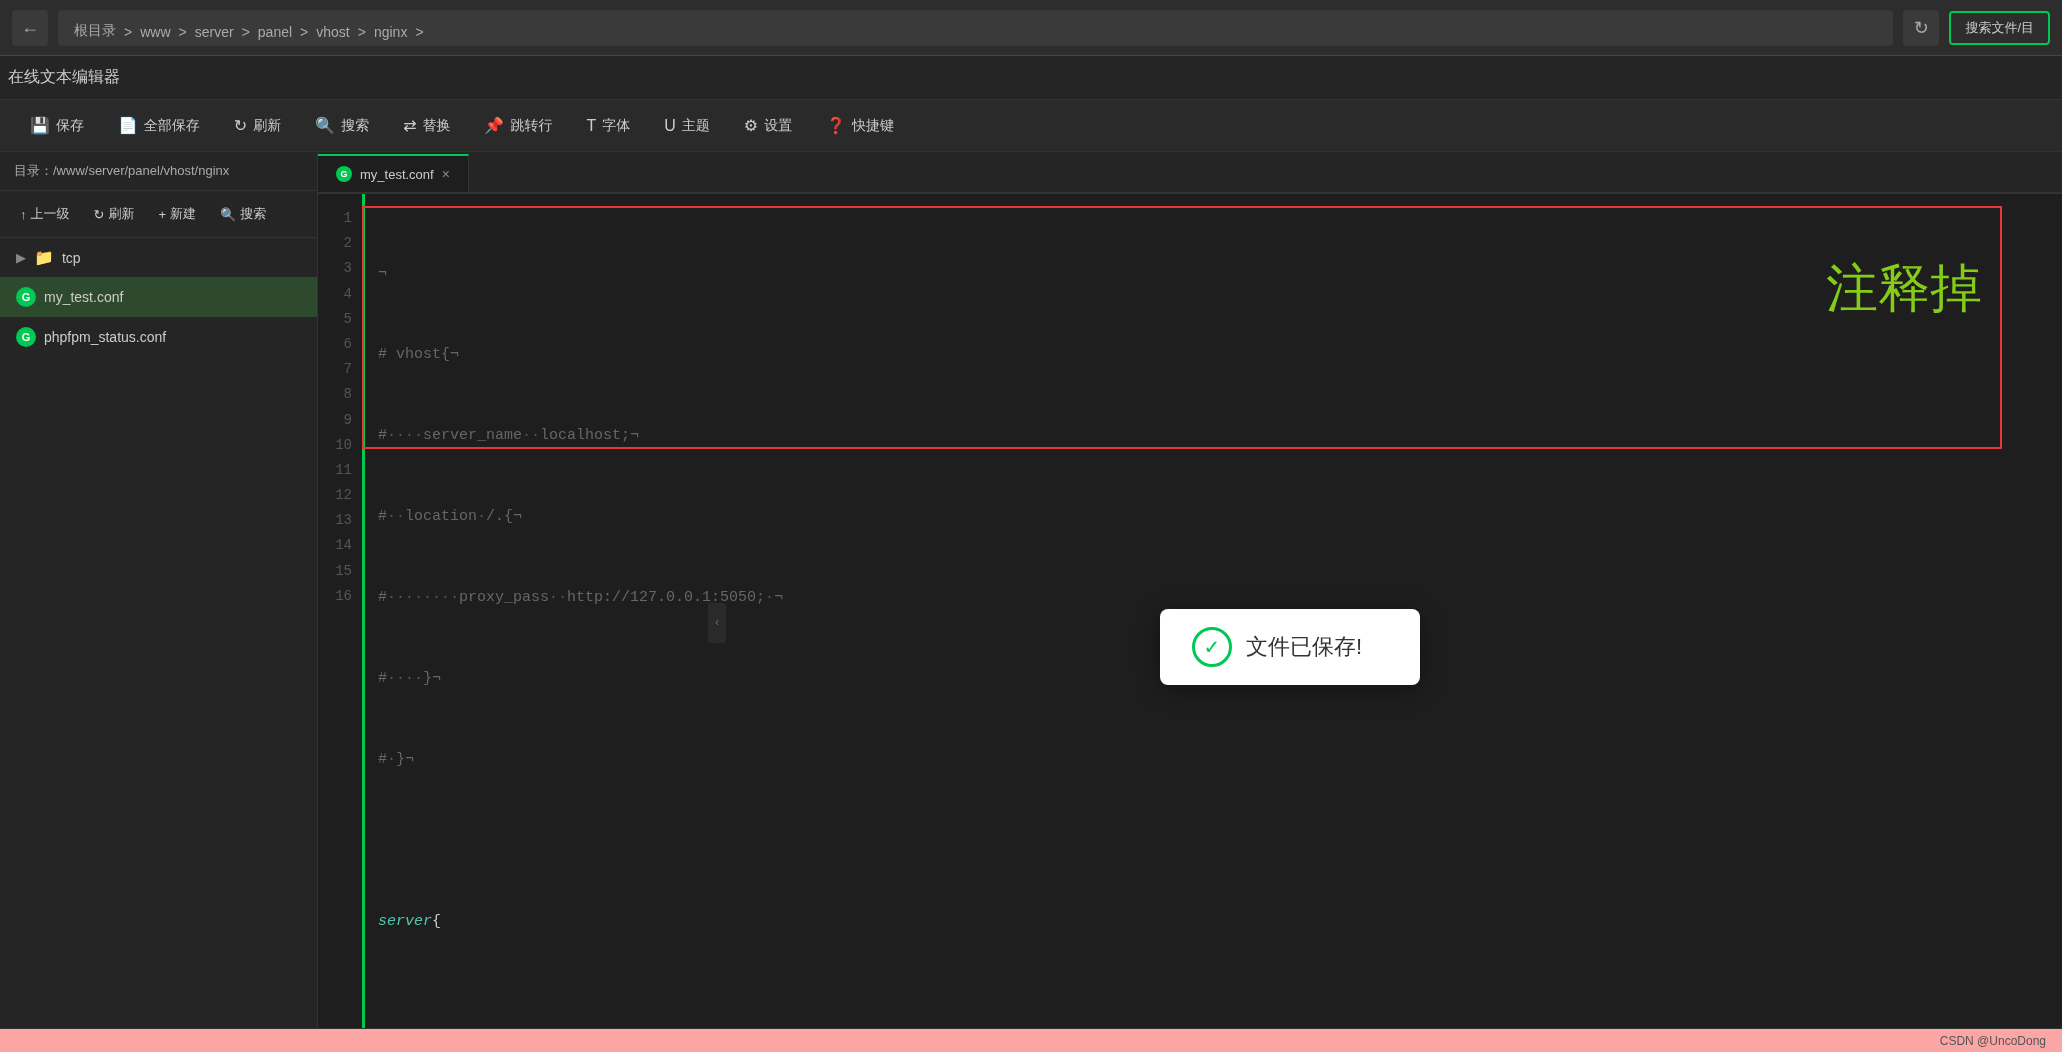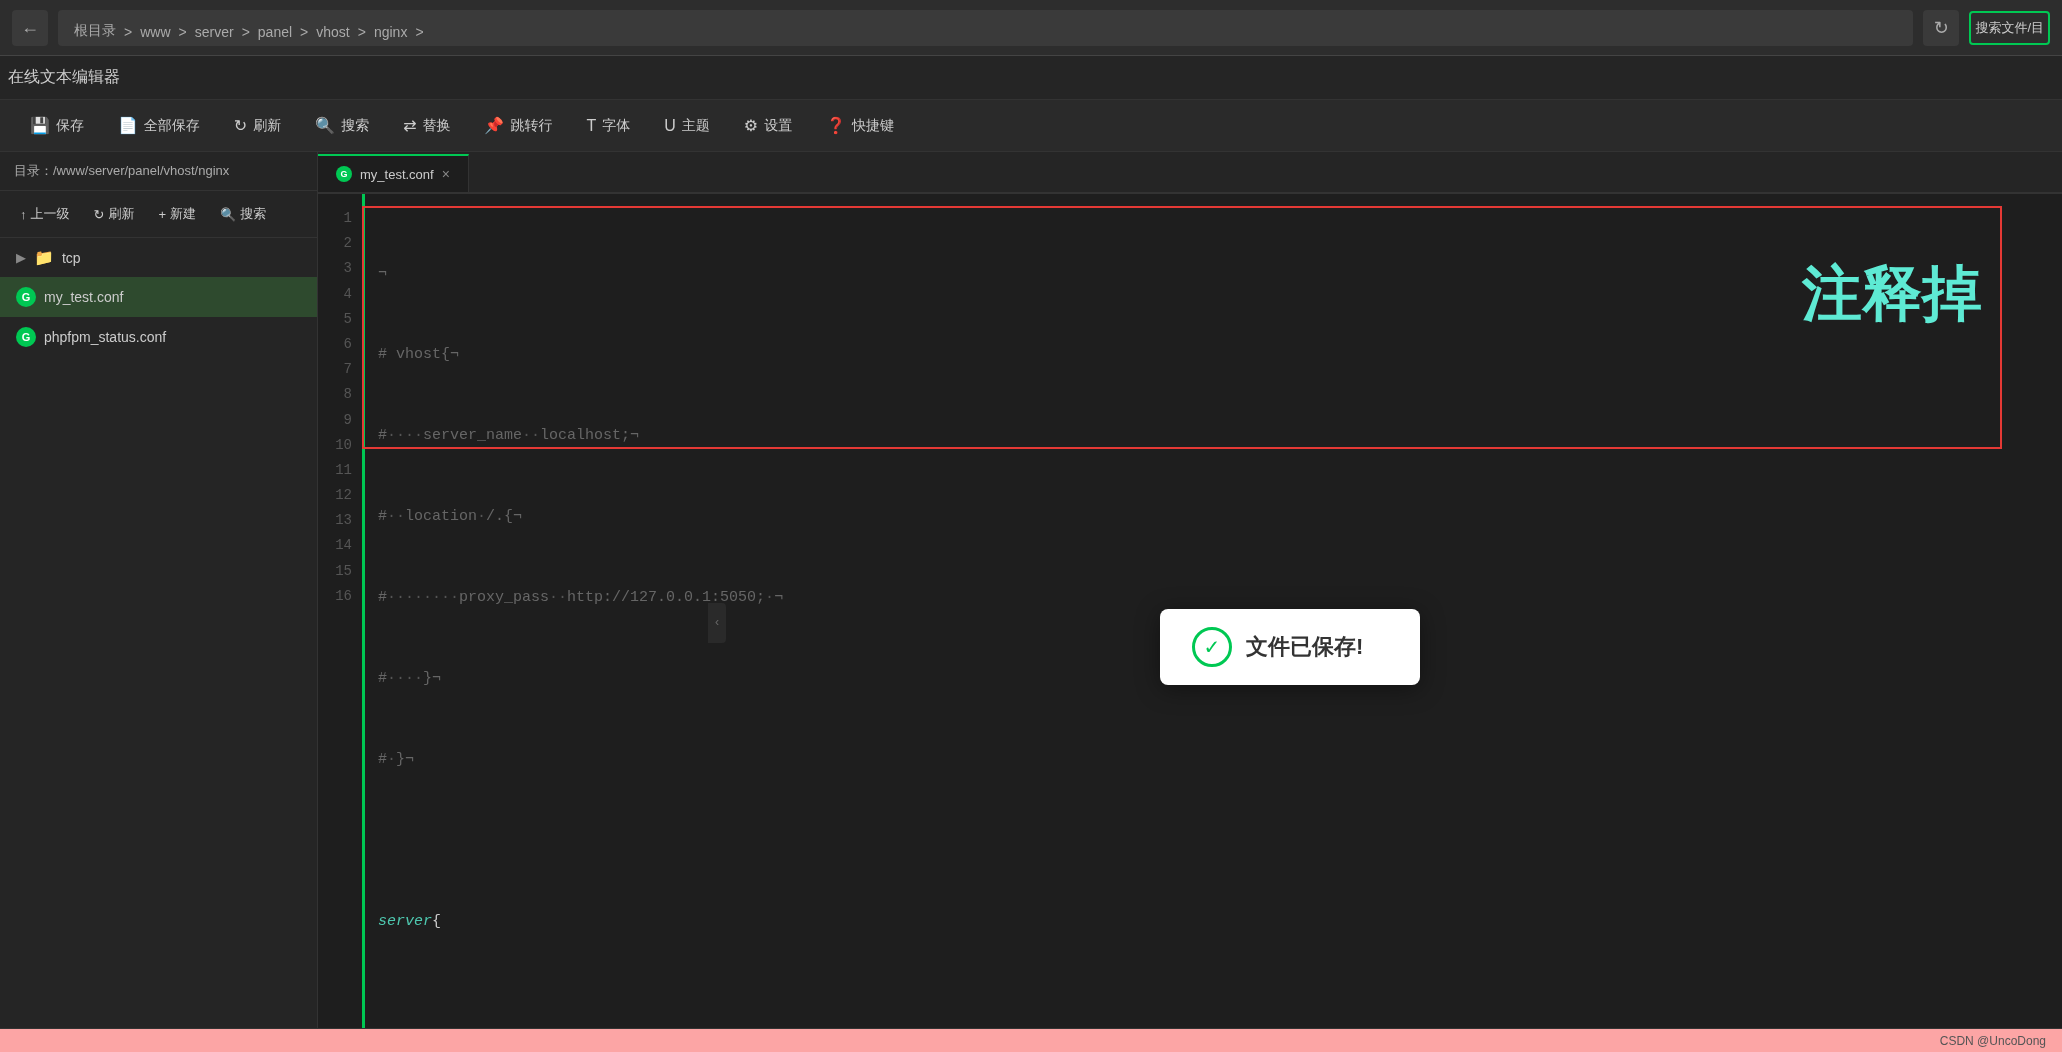--- a/index.html
+++ b/index.html
@@ -54,21 +54,21 @@
       display: flex; align-items: center; justify-content: center;
       margin-left: 10px;
       color: #aaa;
       font-size: 18px;
     }
     .search-file-btn {
       margin-left: 10px;
       background: transparent;
       border: 2px solid #00c853;
       color: #ccc;
-      padding: 6px 4px;
+      padding: 6px 14px;
       border-radius: 4px;
       cursor: pointer;
       font-size: 13px;
     }
 
     
     .app-title-bar {
       height: 44px;
       background: #252525;
       display: flex;
@@ -246,23 +246,23 @@
       border: 2px solid #e53935;
       pointer-events: none;
       z-index: 5;
     }
 
     
     .annotation-text {
       position: absolute;
       right: 80px;
       top: 60px;
-      color: #5eead4;
-      font-size: 60px;
-      font-weight: bold;
+      color: #84cc16;
+      font-size: 52px;
+      font-weight: normal;
       pointer-events: none;
       z-index: 6;
     }
 
     
     .collapse-handle {
       width: 18px;
       background: #2a2a2a;
       display: flex;
       align-items: center;
@@ -299,21 +299,21 @@
       width: 40px; height: 40px;
       border-radius: 50%;
       border: 3px solid #00c853;
       display: flex; align-items: center; justify-content: center;
       color: #00c853;
       font-size: 20px;
     }
     .toast-text {
       font-size: 22px;
       color: #333;
-      font-weight: 700;
+      font-weight: 400;
     }
 
     
     .bottom-bar {
       height: 24px;
       background: #fca5a5;
       border-top: 1px solid #333;
       display: flex;
       align-items: center;
       justify-content: flex-end;

